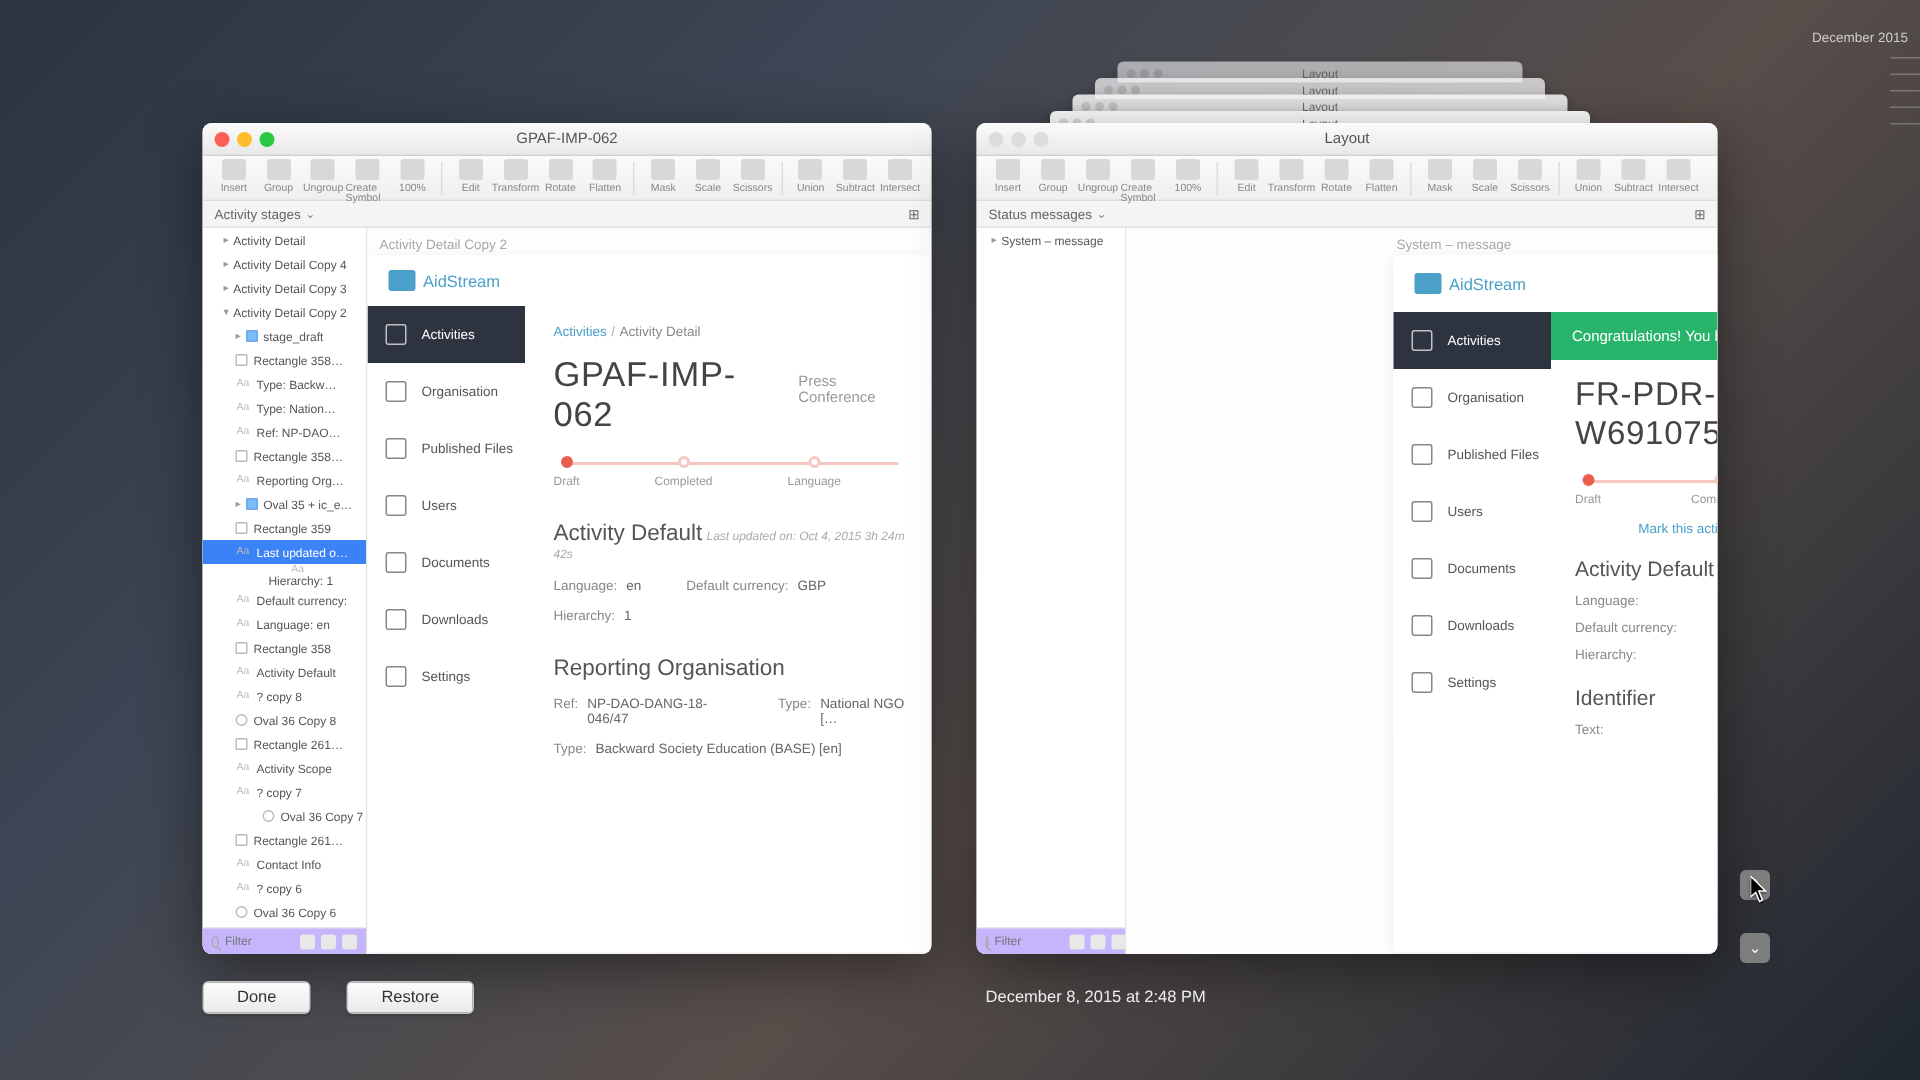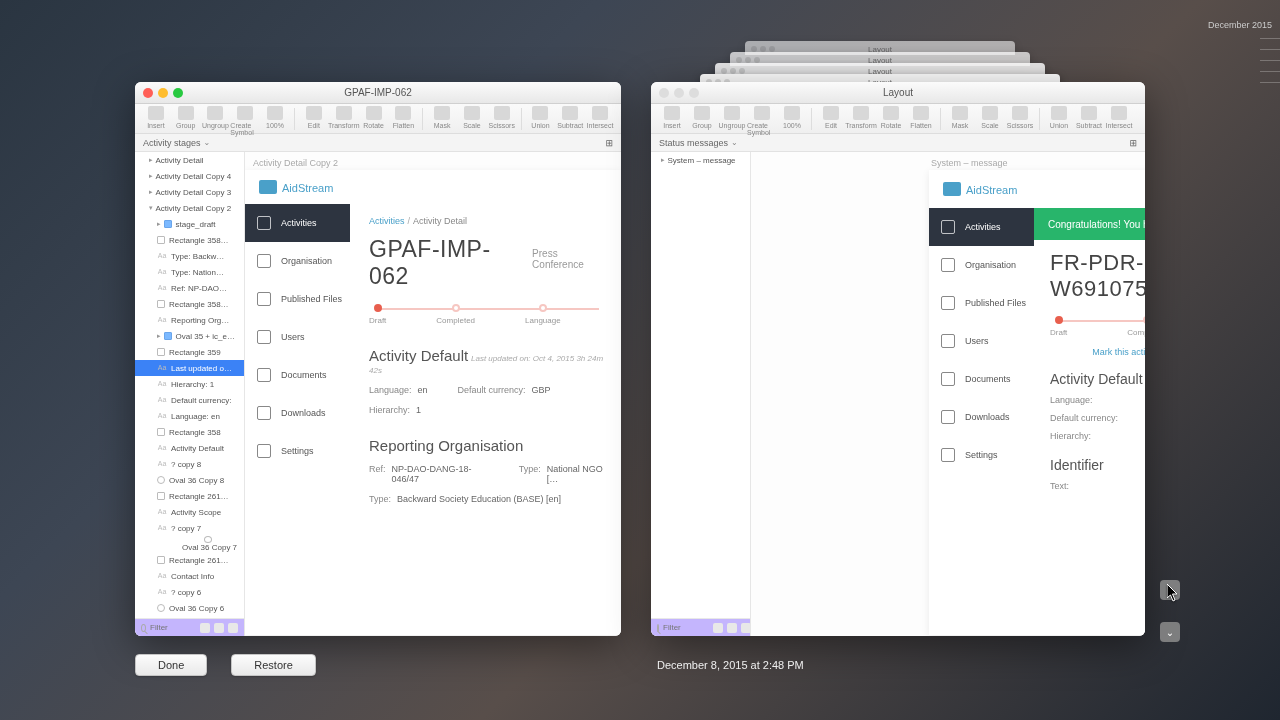--- a/index.html
+++ b/index.html
@@ -242,21 +242,21 @@
             <span>Oval 35 + ic_e…</span>
           </div>
           <div class="lrow" style="padding-left: 22px;">
             <span class="sq"></span>
             <span>Rectangle 359</span>
           </div>
           <div class="lrow sel" style="padding-left: 22px;">
             <span class="sq aa">Aa</span>
             <span>Last updated o…</span>
           </div>
-          <div class="lrow" style="padding-left: 22px;">
+          <div class="lrow" style="padding-left: 22px; flex-direction: column;">
             <span class="sq aa">Aa</span>
             <span>Hierarchy:   1</span>
           </div>
           <div class="lrow" style="padding-left: 22px;">
             <span class="sq aa">Aa</span>
             <span>Default currency:</span>
           </div>
           <div class="lrow" style="padding-left: 22px;">
             <span class="sq aa">Aa</span>
             <span>Language:   en</span>
@@ -282,21 +282,21 @@
             <span>Rectangle 261…</span>
           </div>
           <div class="lrow" style="padding-left: 22px;">
             <span class="sq aa">Aa</span>
             <span>Activity Scope</span>
           </div>
           <div class="lrow" style="padding-left: 22px;">
             <span class="sq aa">Aa</span>
             <span>? copy 7</span>
           </div>
-          <div class="lrow" style="padding-left: 40px; flex-direction: column;">
+          <div class="lrow" style="padding-left: 40px;">
             <span class="sq" style="border-radius: 50%;"></span>
             <span>Oval 36 Copy 7</span>
           </div>
           <div class="lrow" style="padding-left: 22px;">
             <span class="sq"></span>
             <span>Rectangle 261…</span>
           </div>
           <div class="lrow" style="padding-left: 22px;">
             <span class="sq aa">Aa</span>
             <span>Contact Info</span>

